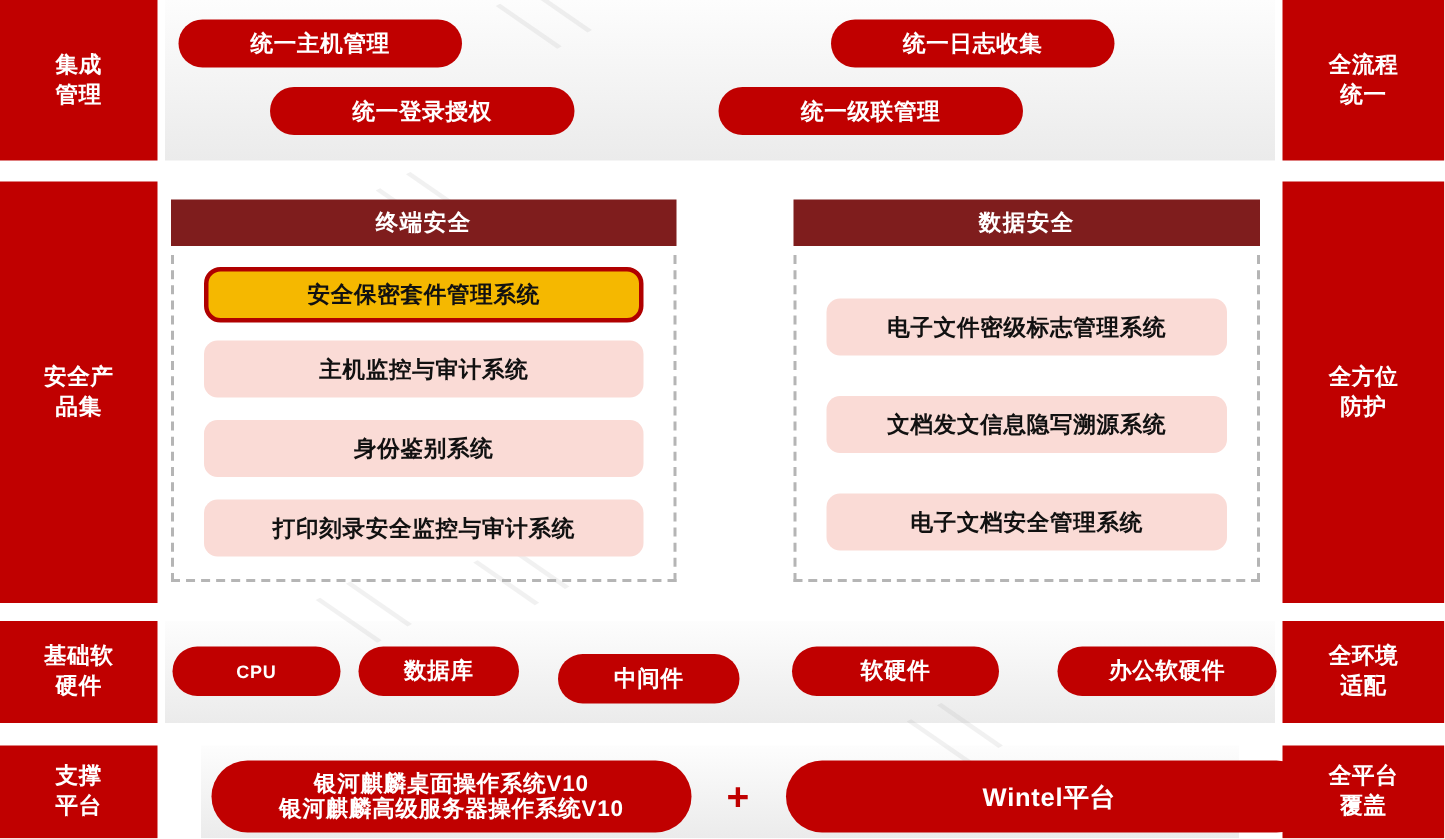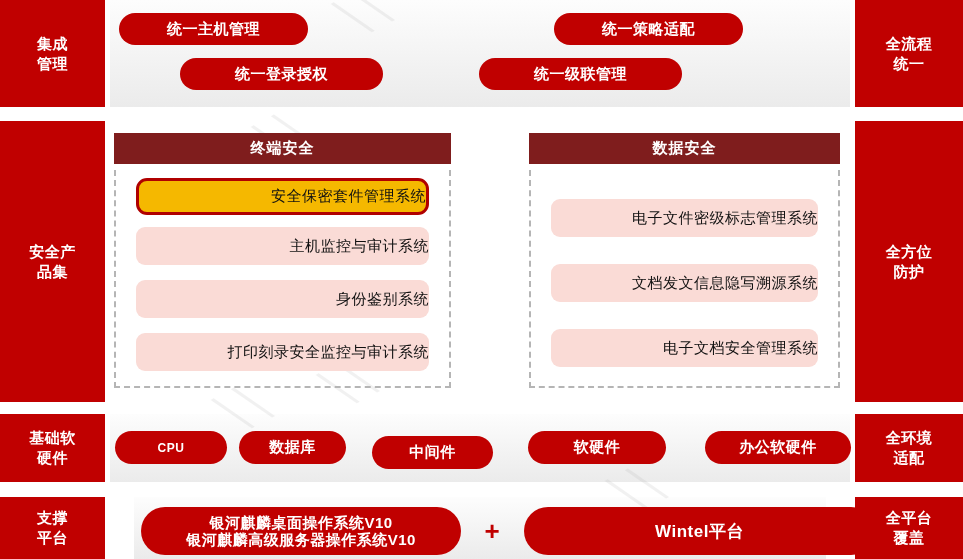--- a/index.html
+++ b/index.html
@@ -104,23 +104,23 @@
   }
   .prod {
     position: absolute;
     left: 20px;
     right: 20px;
     height: 38px;
     background: #fadbd6;
     border-radius: 9px;
     display: flex;
     align-items: center;
-    justify-content: flex-end;
+    justify-content: center;
     color: #111111;
-    font-weight: normal;
+    font-weight: bold;
     font-size: 15px;
     letter-spacing: 0.5px;
     box-sizing: border-box;
   }
   .prod.highlight {
     background: #f5b800;
     border: 3px solid #b00000;
     color: #111111;
     border-radius: 11px;
   }
@@ -164,21 +164,21 @@
       <span>集成<br>管理</span>
     </div>
     <div class="side-spacer-left"></div>
     <div class="band-body">
       <div class="watermark" style="left:230px; top:-10px;">╲╲</div>
 
       <div class="pill" style="left:9px; top:13px; width:189px; height:32px;">
         <span>统一主机管理</span>
       </div>
       <div class="pill" style="left:444px; top:13px; width:189px; height:32px;">
-        <span>统一策略适配</span>
+        <span>统一日志收集</span>
       </div>
 
       <div class="pill" style="left:70px; top:58px; width:203px; height:32px;">
         <span>统一登录授权</span>
       </div>
       <div class="pill" style="left:369px; top:58px; width:203px; height:32px;">
         <span>统一级联管理</span>
       </div>
     </div>
     <div class="side-spacer-right"></div>

